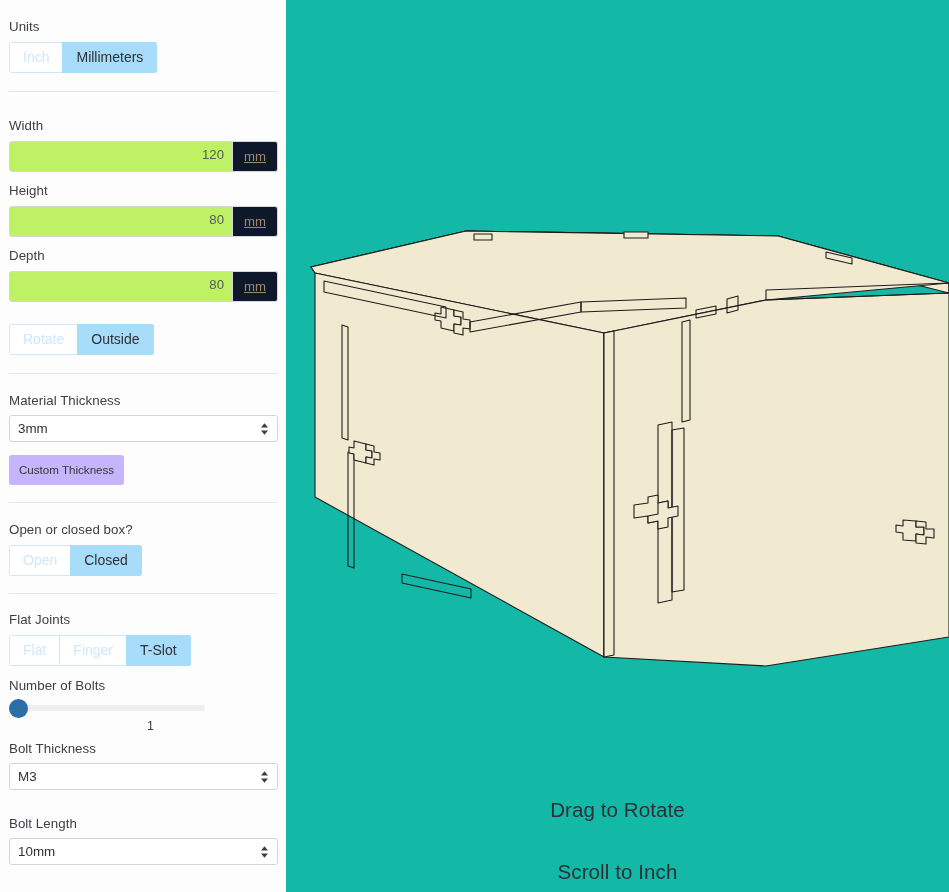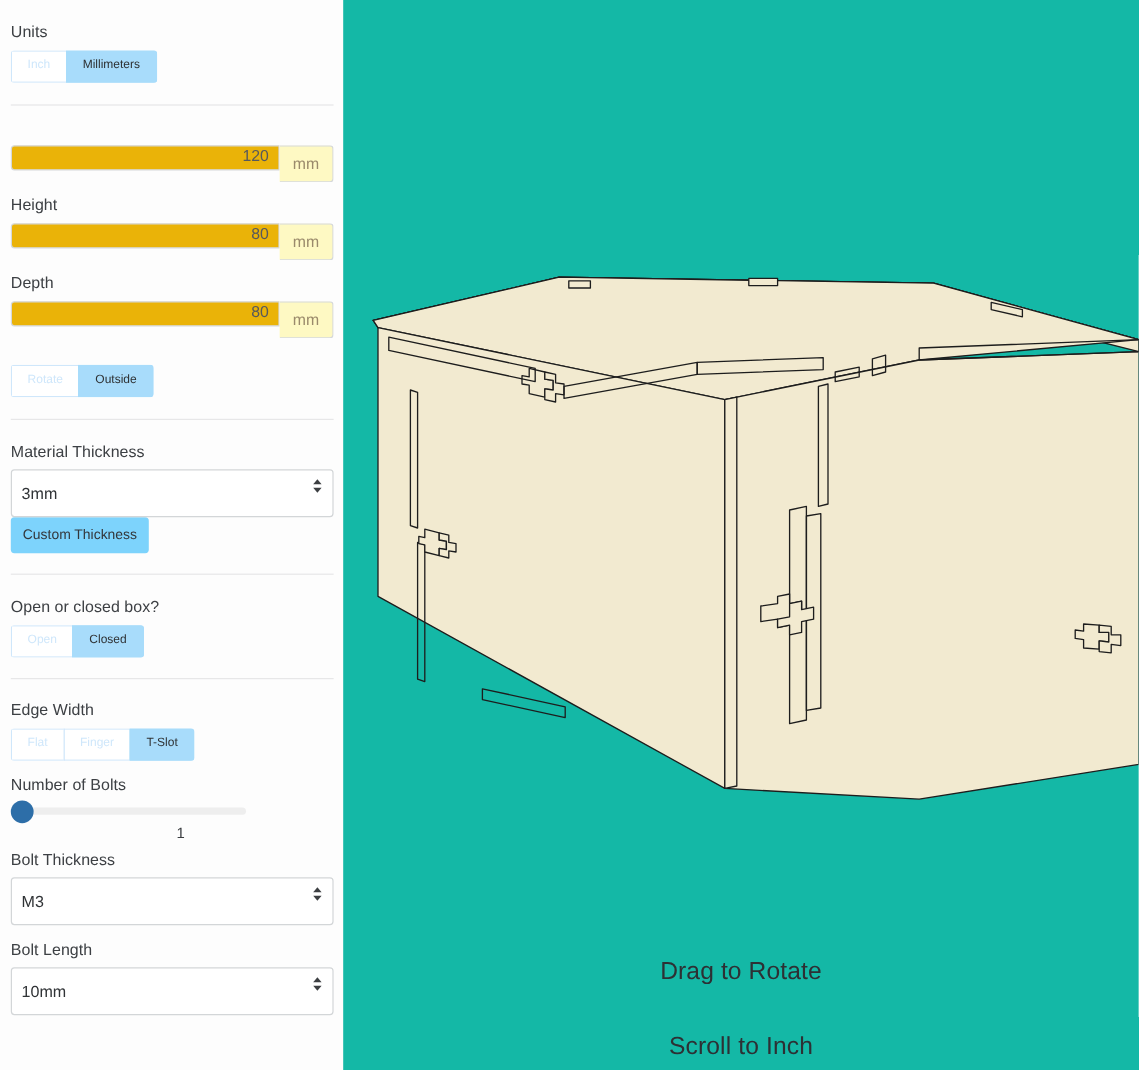--- a/index.html
+++ b/index.html
@@ -45,21 +45,21 @@
   }
 
   
   .btn-group {
     display: inline-flex;
     border-radius: 3px;
     overflow: hidden;
   }
   .seg {
     font-family: "Liberation Sans", sans-serif;
-    font-size: 10px;
+    font-size: 14px;
     line-height: 1;
     padding: 7px 13px 8px 13px;
     border: 1px solid #cfe7fb;
     border-right: none;
     background: #ffffff;
     color: #cfe7fb;
     cursor: pointer;
     white-space: nowrap;
     outline: none;
   }
@@ -71,55 +71,56 @@
   }
 
   
   .input-row {
     display: flex;
     width: 269px;
     height: 31px;
   }
   .num-input {
     flex: 1 1 auto;
-    height: 21px;
+    height: 31px;
     border: 1px solid #d5d8da;
     border-radius: 3px 0 0 3px;
-    background: #eab308;
+    background: #bef264;
     font-family: "Liberation Sans", sans-serif;
     font-size: 13.2px;
     color: #57595c;
     text-align: right;
     padding: 0 8px 4px 8px;
     outline: none;
     min-width: 0;
   }
   .unit-box {
     flex: 0 0 45px;
     height: 31px;
     border: 1px solid #d5d8da;
     border-left: none;
     border-radius: 0 3px 3px 0;
-    background: #fef9c3;
+    background: #0f172a;
     display: flex;
     align-items: center;
     justify-content: center;
     font-size: 13.2px;
     color: #9a8a6b;
+    text-decoration: underline;
   }
 
   
   .sel-wrap {
     position: relative;
     width: 269px;
     height: 27px;
   }
   .sel {
     width: 269px;
-    height: 40px;
+    height: 27px;
     border: 1px solid #d3d6d8;
     border-radius: 3px;
     background: #ffffff;
     font-family: "Liberation Sans", sans-serif;
     font-size: 13.4px;
     color: #303336;
     padding: 0 24px 0 8px;
     -webkit-appearance: none;
     -moz-appearance: none;
     appearance: none;
@@ -131,21 +132,21 @@
     position: absolute;
     right: 9px;
     top: 50%;
     transform: translateY(-50%);
     width: 9px; height: 13px;
     pointer-events: none;
   }
 
   
   .btn-blue {
-    background: #7dd3fc;
+    background: #c4b5fd;
     border: none;
     border-radius: 3px;
     color: #33363a;
     font-family: "Liberation Sans", sans-serif;
     font-size: 11.6px;
     padding: 8px 10px 9px 10px;
     cursor: pointer;
     outline: none;
   }
 
@@ -216,20 +217,21 @@
     <div class="btn-group">
       <button class="seg">Inch</button>
       <button class="seg active">Millimeters</button>
     </div>
 
     <div style="height:18px"></div>
     <div class="divider"></div>
     <div style="height:26px"></div>
 
     
+    <div class="label">Width</div>
     <div style="height:7px"></div>
     <div class="input-row">
       <input class="num-input" type="text" value="120" style="">
       <div class="unit-box">mm</div>
     </div>
 
     <div style="height:11px"></div>
 
     
     <div class="label">Height</div>
@@ -288,21 +290,21 @@
     <div class="btn-group">
       <button class="seg">Open</button>
       <button class="seg active">Closed</button>
     </div>
 
     <div style="height:17px"></div>
     <div class="divider"></div>
     <div style="height:18px"></div>
 
     
-    <div class="label">Edge Width</div>
+    <div class="label">Flat Joints</div>
     <div style="height:7px"></div>
     <div class="btn-group">
       <button class="seg">Flat</button>
       <button class="seg">Finger</button>
       <button class="seg active">T-Slot</button>
     </div>
 
     <div style="height:12px"></div>
 
     

